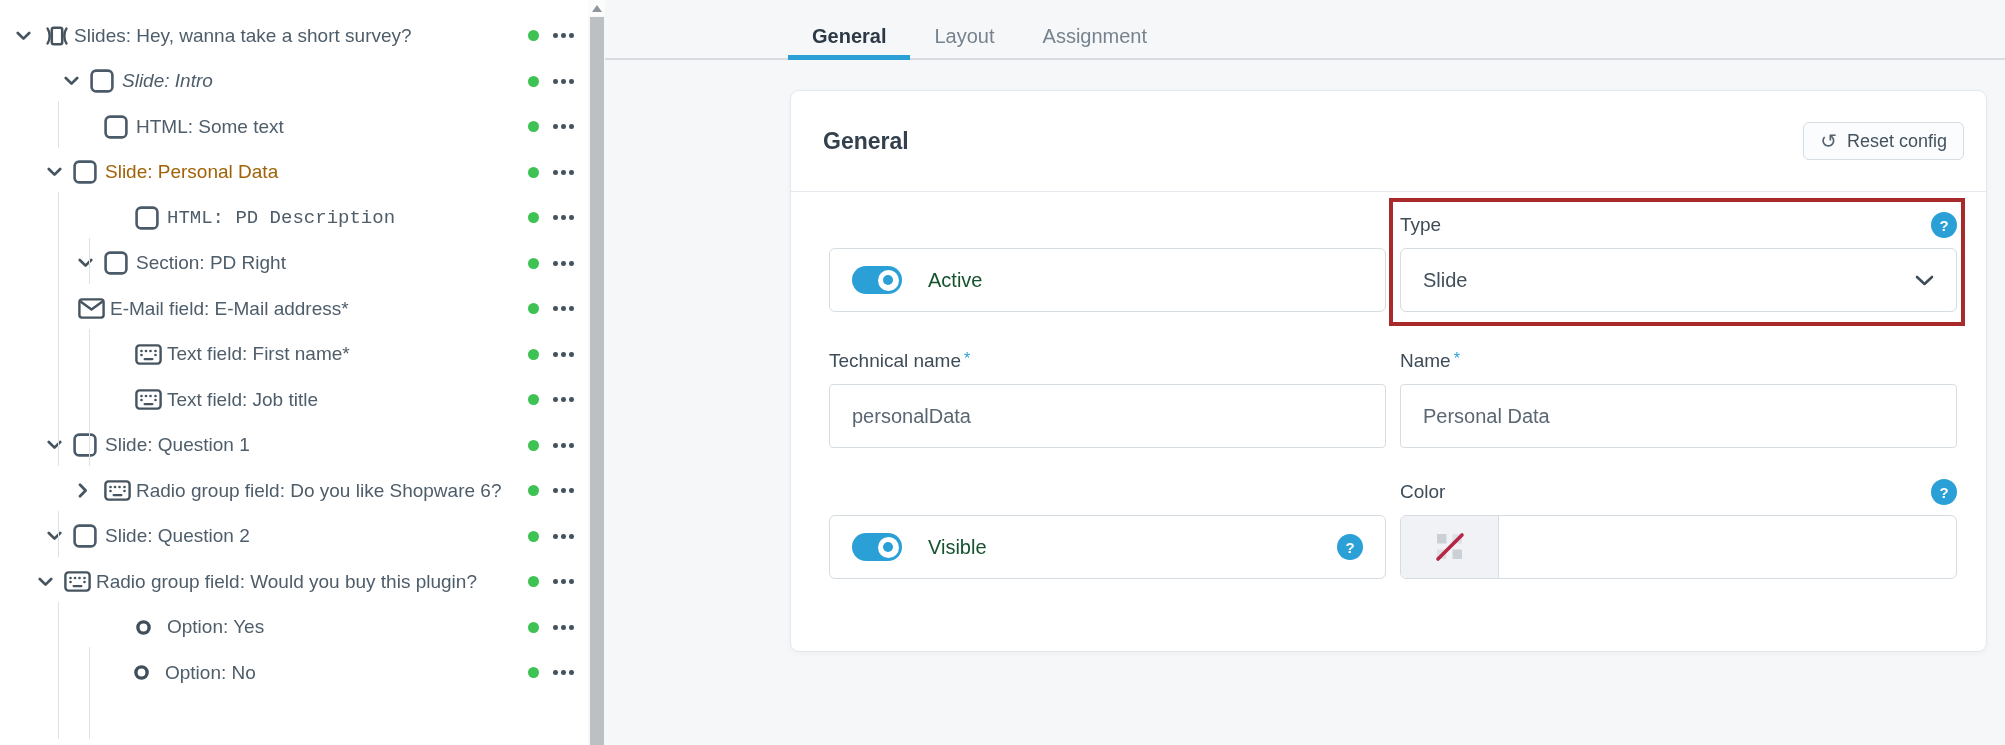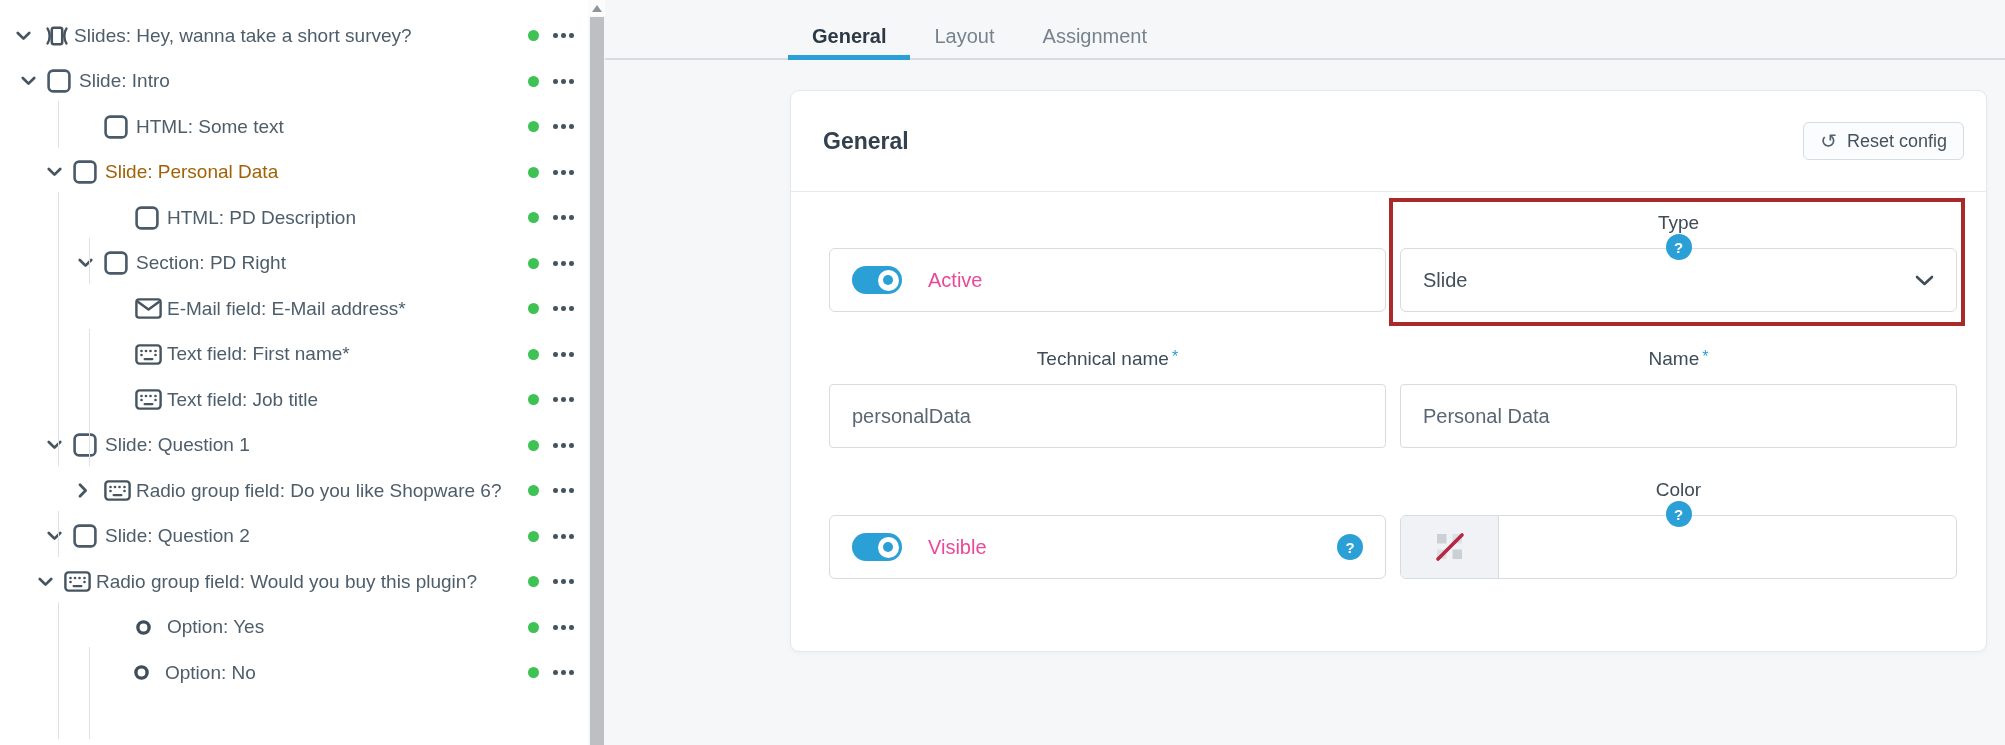--- a/index.html
+++ b/index.html
@@ -36,27 +36,27 @@
   #card-header{height:100px;display:flex;align-items:center;justify-content:space-between;padding:0 22px 0 32px;border-bottom:1px solid #e6eaee;}
   #card-title{font-size:23px;font-weight:bold;color:#33404d;}
   #reset-btn{display:flex;align-items:center;gap:10px;height:38px;padding:0 16px;border:1px solid #d5dce2;border-radius:6px;background:#fbfcfd;color:#44525e;font-size:18px;cursor:pointer;}
   #reset-btn .ric{font-family:"DejaVu Sans",sans-serif;font-size:20px;color:#55636f;line-height:1;}
 
   #card-body{padding:0 29px 0 38px;}
   .frow{display:grid;grid-template-columns:1fr 1fr;column-gap:14px;}
   .r1{margin-top:20px;}
   .r2{margin-top:36px;}
   .r3{margin-top:31px;}
-  .label-row{display:flex;align-items:center;justify-content:space-between;height:26px;margin-bottom:10px;flex-direction:column;}
+  .label-row{display:flex;align-items:center;justify-content:space-between;height:26px;margin-bottom:10px;}
   .flabel{font-size:19px;color:#3e4c58;}
   .req{color:#2aa0d6;font-size:16px;vertical-align:top;margin-left:3px;}
   .nolabel{margin-top:36px;}
   .box{height:64px;border:1px solid #d5dce2;border-radius:6px;background:#fff;display:flex;align-items:center;box-sizing:border-box;}
   .toggle-box{padding:0 22px;}
-  .tog-label{font-size:20px;color:#ec4899;margin-left:26px;}
+  .tog-label{font-size:20px;color:#14532d;margin-left:26px;}
   .select{justify-content:space-between;padding:0 22px;cursor:pointer;}
   .select span{font-size:20px;color:#42505c;}
   input.fld{width:100%;height:64px;border:1px solid #d5dce2;border-radius:4px;padding:0 22px;font-size:20px;color:#5a6773;box-sizing:border-box;font-family:inherit;background:#fff;outline:none;}
 
   .sw{position:relative;width:50px;height:28px;border-radius:14px;background:#2aa0d6;flex:none;cursor:pointer;}
   .sw:after{content:"";position:absolute;right:3.5px;top:3.5px;width:21px;height:21px;border-radius:50%;background:#fff;z-index:1;}
   .sw:before{content:"";position:absolute;right:9px;top:9px;width:10px;height:10px;border-radius:50%;background:#2aa0d6;z-index:2;}
 
   .help{width:26px;height:26px;border-radius:50%;background:#2aa0d6;color:#fff;font-size:15px;font-weight:bold;display:flex;align-items:center;justify-content:center;flex:none;cursor:pointer;}
 
@@ -89,21 +89,21 @@
         </span>
         <span class="tlabel">Slides: Hey, wanna take a short survey?</span>
         <span class="spacer"></span>
         <span class="dot" style="background: rgb(62, 194, 84);"></span>
         <span class="kebab">
           <i></i>
           <i></i>
           <i></i>
         </span>
       </div>
-      <div class="trow" style="padding-left: 21px;">
+      <div class="trow" style="padding-left: 64px; font-style: italic;">
         <span class="chevslot">
           <svg width="15" height="10" viewBox="0 0 15 10">
             <path d="M1.8 2 L7.5 7.6 L13.2 2" fill="none" stroke="#45545f" stroke-width="2.7" stroke-linecap="round" stroke-linejoin="round"></path>
           </svg>
         </span>
         <span class="iconslot">
           <svg width="24" height="24" viewBox="0 0 24 24">
             <rect x="1.6" y="1.6" width="20.8" height="20.8" rx="4.5" fill="none" stroke="#4a5a68" stroke-width="2.6"></rect>
           </svg>
         </span>
@@ -145,21 +145,21 @@
         </span>
         <span class="tlabel hl">Slide: Personal Data</span>
         <span class="spacer"></span>
         <span class="dot" style="background: rgb(62, 194, 84);"></span>
         <span class="kebab">
           <i></i>
           <i></i>
           <i></i>
         </span>
       </div>
-      <div class="trow" style="padding-left: 109px;">
+      <div class="trow" style="padding-left: 109px; font-family: Liberation Mono, monospace;">
         <span class="chevslot"></span>
         <span class="iconslot">
           <svg width="24" height="24" viewBox="0 0 24 24">
             <rect x="1.6" y="1.6" width="20.8" height="20.8" rx="4.5" fill="none" stroke="#4a5a68" stroke-width="2.6"></rect>
           </svg>
         </span>
         <span class="tlabel">HTML: PD Description</span>
         <span class="spacer"></span>
         <span class="dot" style="background: rgb(62, 194, 84);"></span>
         <span class="kebab">
@@ -181,21 +181,21 @@
         </span>
         <span class="tlabel">Section: PD Right</span>
         <span class="spacer"></span>
         <span class="dot" style="background: rgb(62, 194, 84);"></span>
         <span class="kebab">
           <i></i>
           <i></i>
           <i></i>
         </span>
       </div>
-      <div class="trow" style="padding-left: 109px;">
+      <div class="trow" style="padding-left: 52px;">
         <span class="chevslot"></span>
         <span class="iconslot">
           <svg width="27" height="21" viewBox="0 0 27 21">
             <rect x="1.4" y="1.4" width="24.2" height="18.2" rx="2.6" fill="none" stroke="#45545f" stroke-width="2.4"></rect>
             <path d="M2.5 3.5 L13.5 11.5 L24.5 3.5" fill="none" stroke="#45545f" stroke-width="2.4" stroke-linejoin="round"></path>
           </svg>
         </span>
         <span class="tlabel">E-Mail field: E-Mail address*</span>
         <span class="spacer"></span>
         <span class="dot" style="background: rgb(62, 194, 84);"></span>

